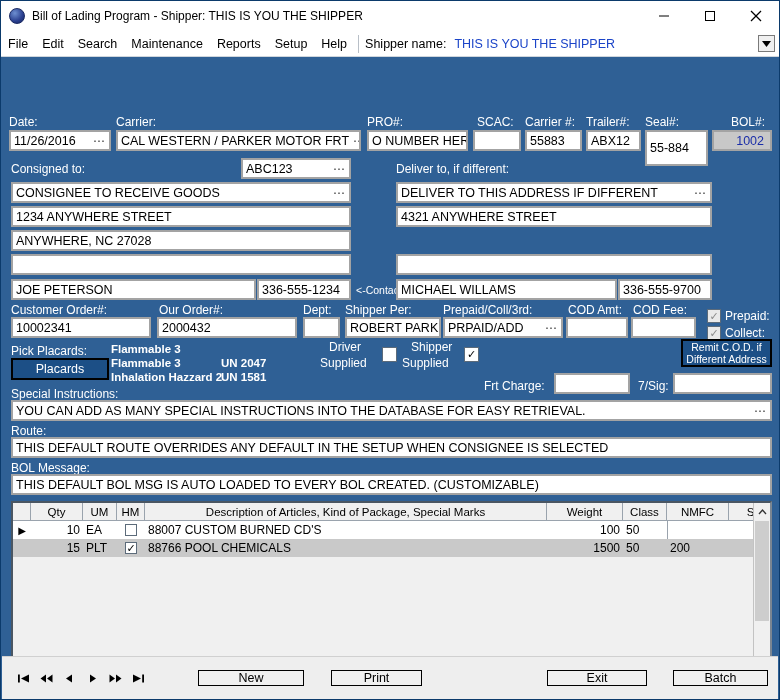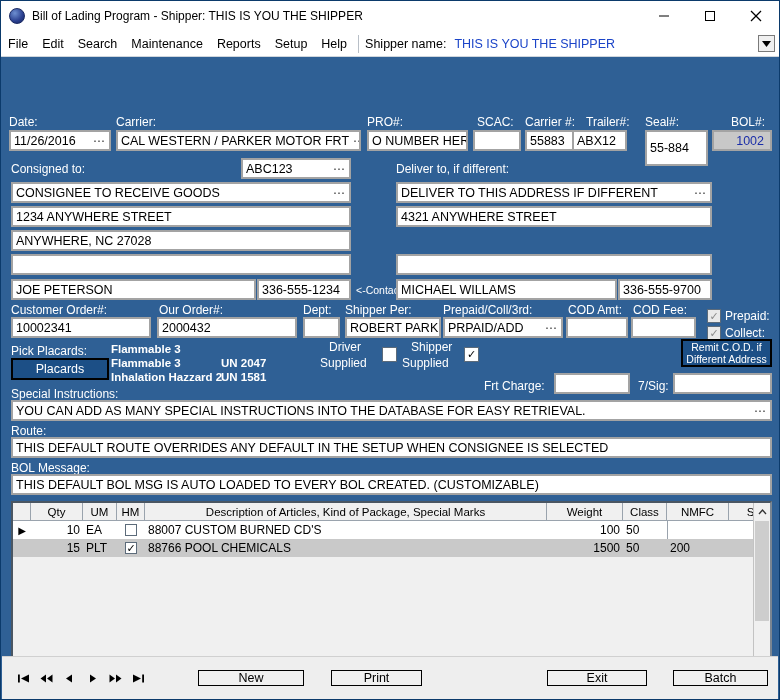--- a/index.html
+++ b/index.html
@@ -319,21 +319,21 @@
     <div class="fld abs" style="left:472px; top:73px; width:48px; height:21px;">
       <span></span>
     </div>
 
     <div class="lbl abs" style="left:524px; top:58px;">Carrier #:</div>
     <div class="fld abs" style="left:524px; top:73px; width:57px; height:21px;">
       <span>55883</span>
     </div>
 
     <div class="lbl abs" style="left:585px; top:58px;">Trailer#:</div>
-    <div class="fld abs" style="left:571px; top:73px; width:55px; height:21px;align-items:flex-end;">
+    <div class="fld abs" style="left:585px; top:73px; width:55px; height:21px;align-items:flex-end;">
       <span>ABX12</span>
     </div>
 
     <div class="lbl abs" style="left:644px; top:58px;">Seal#:</div>
     <div class="fld abs" style="left:644px; top:73px; width:63px; height:36px;">
       <span>55-884</span>
     </div>
 
     <div class="lbl abs" style="left:730px; top:58px;">BOL#:</div>
     <div class="fld ro abs" style="left:711px; top:73px; width:60px; height:21px;">

